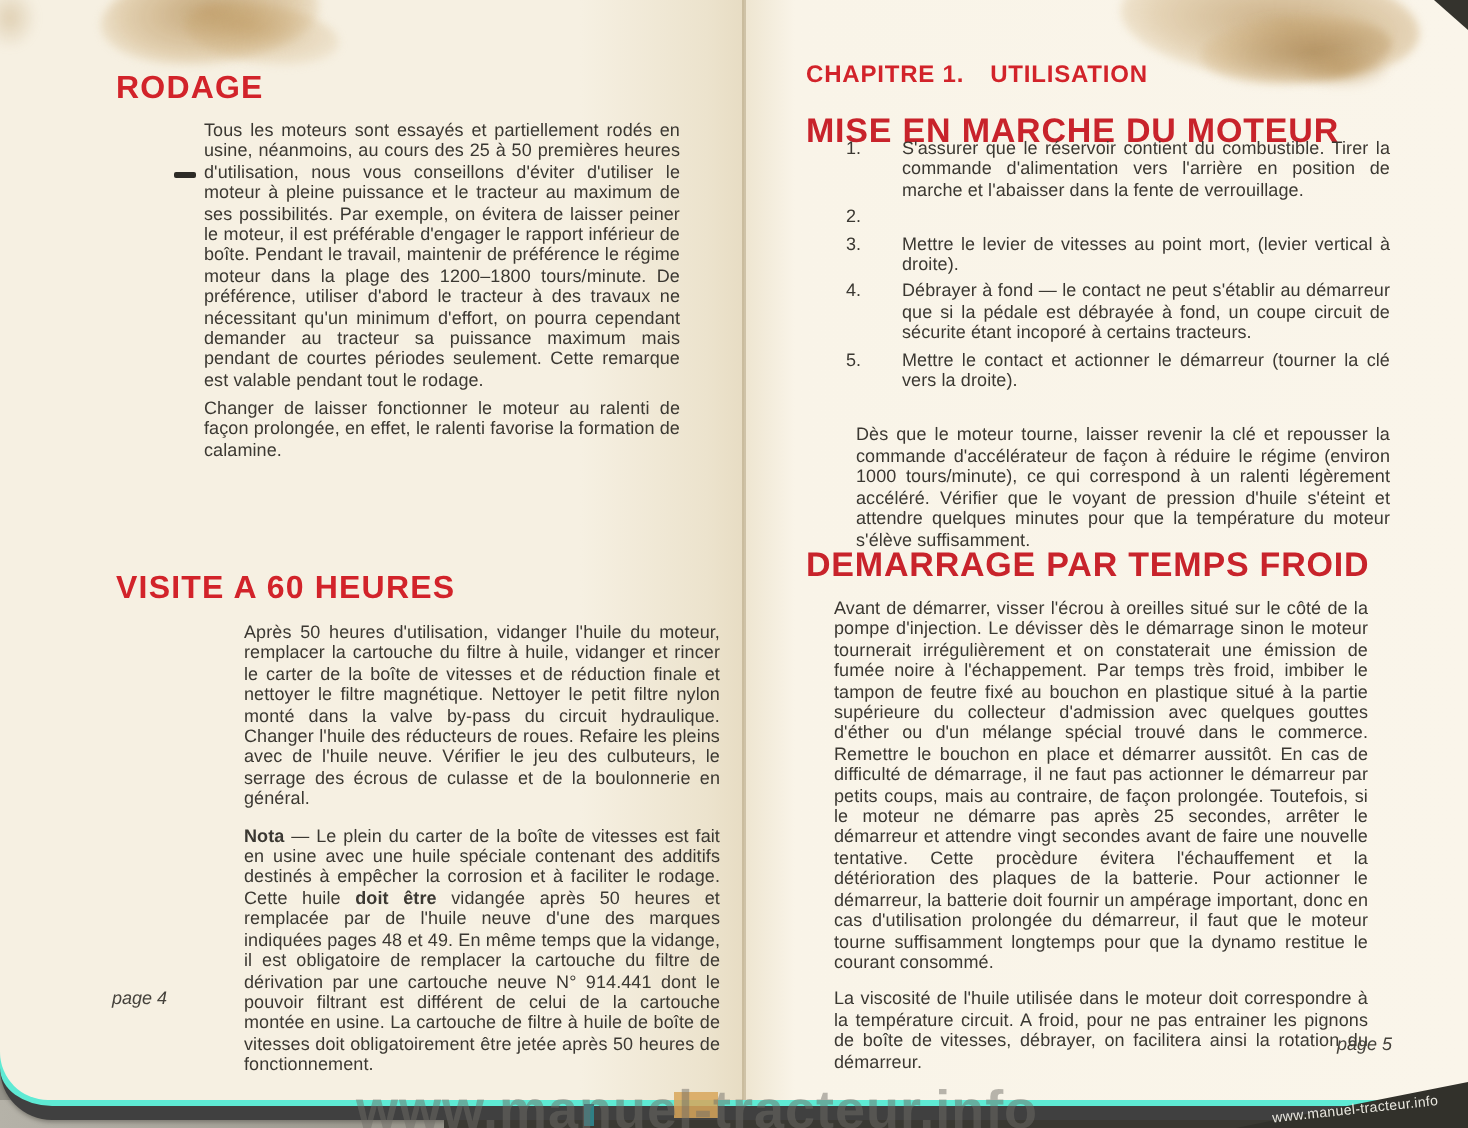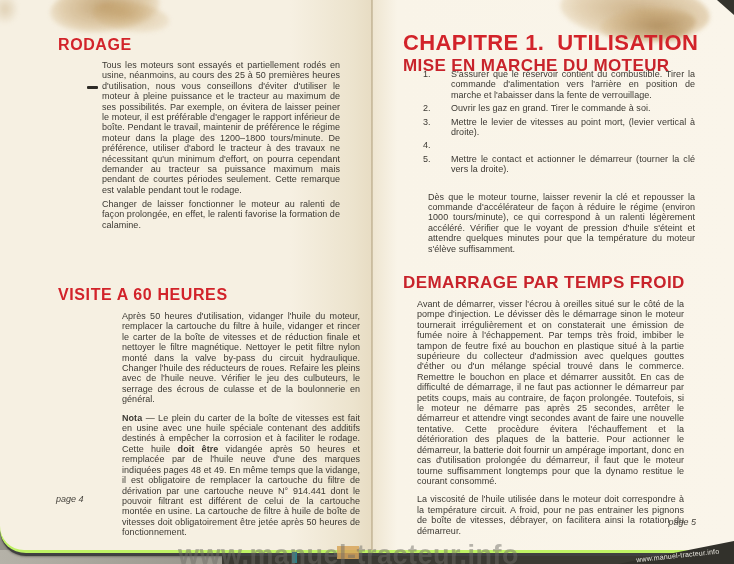--- a/index.html
+++ b/index.html
@@ -7,22 +7,22 @@
     position:relative; width:734px; height:564px; overflow:hidden;
     background:#95938a;
     font-family:"Liberation Sans", sans-serif;
   }
   
   .bottom-band { position:absolute; left:0; top:550px; width:734px; height:14px;
     background:linear-gradient(to right,#b5b2a8,#8e8c82 40%,#6b6a61 75%,#55544c); }
   .dark-bar { position:absolute; left:222px; top:556px; width:430px; height:8px; background:#3b3a33; }
   
   .book { position:absolute; left:0; top:0; width:734px; height:553px;
-    background:#bef264; border-bottom-left-radius:26px;
-    border-bottom:3px solid #404040; box-shadow:0 1px 2px rgba(60,58,50,.45); }
+    background:#5eead4; border-bottom-left-radius:26px;
+    border-bottom:7px solid #404040; box-shadow:0 1px 2px rgba(60,58,50,.45); }
   .page-left { position:absolute; left:0; top:0; width:372px; height:550px;
     background:linear-gradient(to right,#f6f0e2 0%,#f6f0e2 78%,#ece3cd 95%,#e7dcc3 100%);
     border-bottom-left-radius:24px; }
   .page-right { position:absolute; left:372px; top:0; width:362px; height:550px;
     background:linear-gradient(to right,#eee5d0 0%,#f9f4e8 7%,#faf5ea 100%); }
   .gutter-line { position:absolute; left:371px; top:0; width:2px; height:550px;
     background:rgba(150,130,90,.35); }
   
   .blob { position:absolute; border-radius:50%; filter:blur(2px); }
   .stain-l1 { left:50px; top:-16px; width:110px; height:48px;
@@ -49,21 +49,21 @@
   
   .l-heading1 { position:absolute; left:58px; top:36px; }
   .l-para1 { position:absolute; left:102px; top:60px; width:238px; }
   .l-para2 { position:absolute; left:102px; top:199px; width:238px; }
   .l-section2 { position:absolute; left:58px; top:286px; width:282px; }
   .l-section2 .sec-body { margin-left:64px; width:238px; margin-top:7px; }
   .l-nota { margin-top:8px; }
   .b { font-weight:bold; }
   .footer-l { left:56px; top:494px; }
   
-  .r-chapter { position:absolute; left:403px; top:30px; color:#d2232a; font-weight:bold; font-size:22px; letter-spacing:.4px; }
+  .r-chapter { position:absolute; left:403px; top:30px; color:#d2232a; font-weight:bold; font-size:12px; letter-spacing:.4px; }
   .r-chapter .gap { display:inline-block; width:13px; }
   .r-sub1 { position:absolute; left:403px; top:56px; }
   .r-list { position:absolute; left:417px; top:69px; width:278px; }
   .list-item { display:flex; margin-bottom:3px; }
   .list-item .num { flex:0 0 28px; color:#3b3832; font-size:9px; line-height:10.4px; padding-left:6px; }
   .list-item .txt { flex:1; }
   .r-para1 { margin-top:17px; margin-left:11px; width:267px; }
   .r-section2 { position:absolute; left:403px; top:273px; width:292px; }
   .r-section2 .sec-body { margin-left:14px; width:267px; margin-top:6px; }
   .r-pb { margin-top:8px; }
@@ -120,28 +120,28 @@
 
     <div class="red-h2 r-sub1">MISE EN MARCHE DU MOTEUR</div>
 
     <div class="r-list">
       <div class="list-item">
         <span class="num">1.</span>
         <span class="txt body-txt">S'assurer que le réservoir contient du combustible. Tirer la commande d'alimentation vers l'arrière en position de marche et l'abaisser dans la fente de verrouillage.</span>
       </div>
       <div class="list-item">
         <span class="num">2.</span>
-        <span class="txt body-txt">Ouvrir les gaz en grand. Tirer le commande à soi.</span>
       </div>
       <div class="list-item">
         <span class="num">3.</span>
         <span class="txt body-txt">Mettre le levier de vitesses au point mort, (levier vertical à droite).</span>
       </div>
       <div class="list-item">
         <span class="num">4.</span>
+        <span class="txt body-txt">Débrayer à fond — le contact ne peut s'établir au démarreur que si la pédale est débrayée à fond, un coupe circuit de sécurite étant incoporé à certains tracteurs.</span>
       </div>
       <div class="list-item">
         <span class="num">5.</span>
         <span class="txt body-txt">Mettre le contact et actionner le démarreur (tourner la clé vers la droite).</span>
       </div>
       <div class="body-txt r-para1">Dès que le moteur tourne, laisser revenir la clé et repousser la commande d'accélérateur de façon à réduire le régime (environ 1000 tours/minute), ce qui correspond à un ralenti légèrement accéléré. Vérifier que le voyant de pression d'huile s'éteint et attendre quelques minutes pour que la température du moteur s'élève suffisamment.</div>
     </div>
 
     <div class="r-section2">
       <div class="red-h2">DEMARRAGE PAR TEMPS FROID</div>

